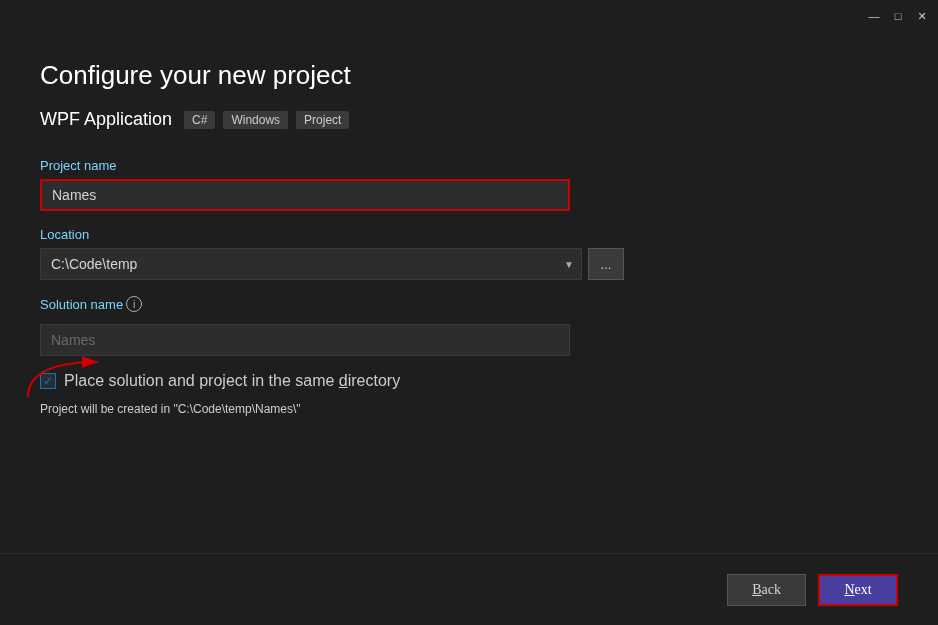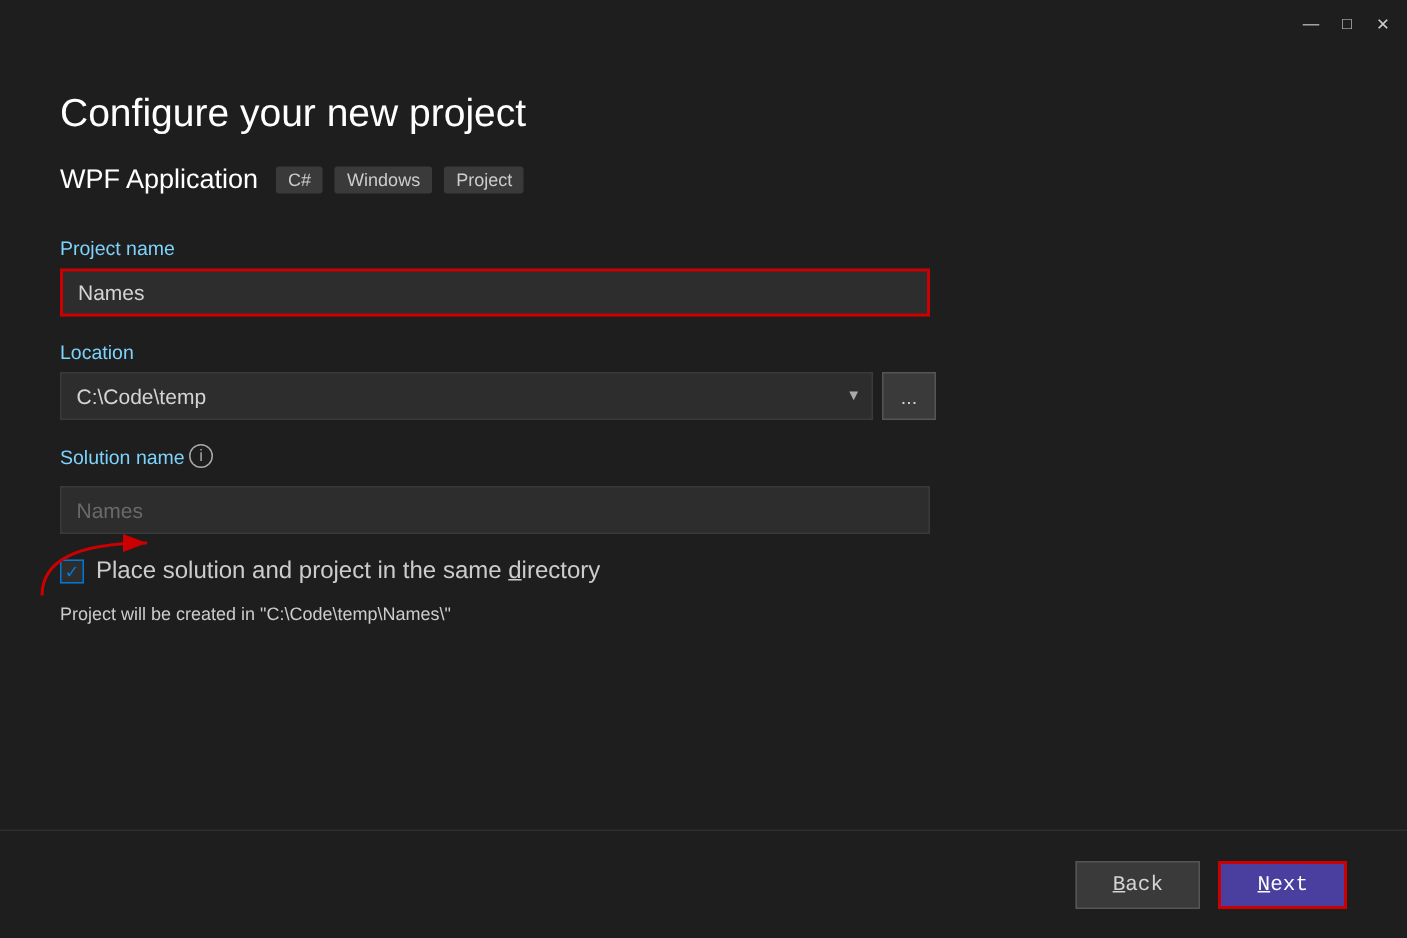--- a/index.html
+++ b/index.html
@@ -83,21 +83,21 @@
       color: #7dd3fc;
       margin-bottom: 6px;
       display: block;
     }
 
     .form-label .underline {
       text-decoration: underline;
     }
 
     .form-input {
-      width: 580px;
+      width: 530px;
       height: 32px;
       background: #2d2d2d;
       border: 1px solid #3a3a3a;
       color: #d4d4d4;
       font-size: 14px;
       padding: 0 10px;
       outline: none;
       font-family: 'Segoe UI', sans-serif;
     }
 
@@ -231,21 +231,21 @@
       justify-content: flex-end;
       padding: 0 40px;
       gap: 12px;
       border-top: 1px solid #2d2d2d;
     }
 
     .btn {
       height: 32px;
       padding: 0 24px;
       font-size: 14px;
-      font-family: Liberation Mono, monospace;
+      font-family: Liberation Serif, serif;
       cursor: pointer;
       display: flex;
       align-items: center;
       justify-content: center;
       border: none;
     }
 
     .btn-secondary {
       background: #3a3a3a;
       color: #d4d4d4;

